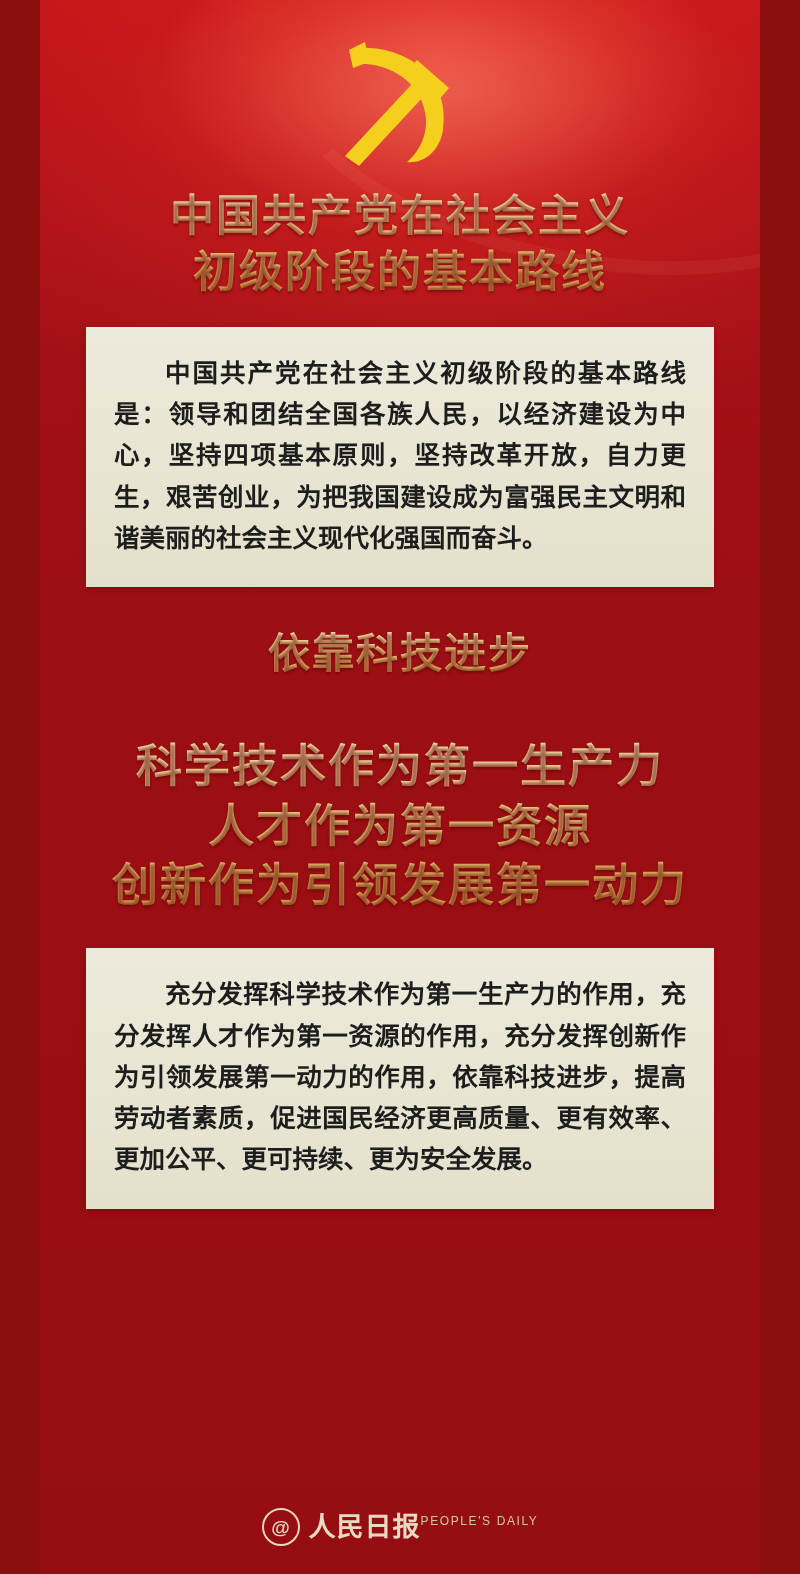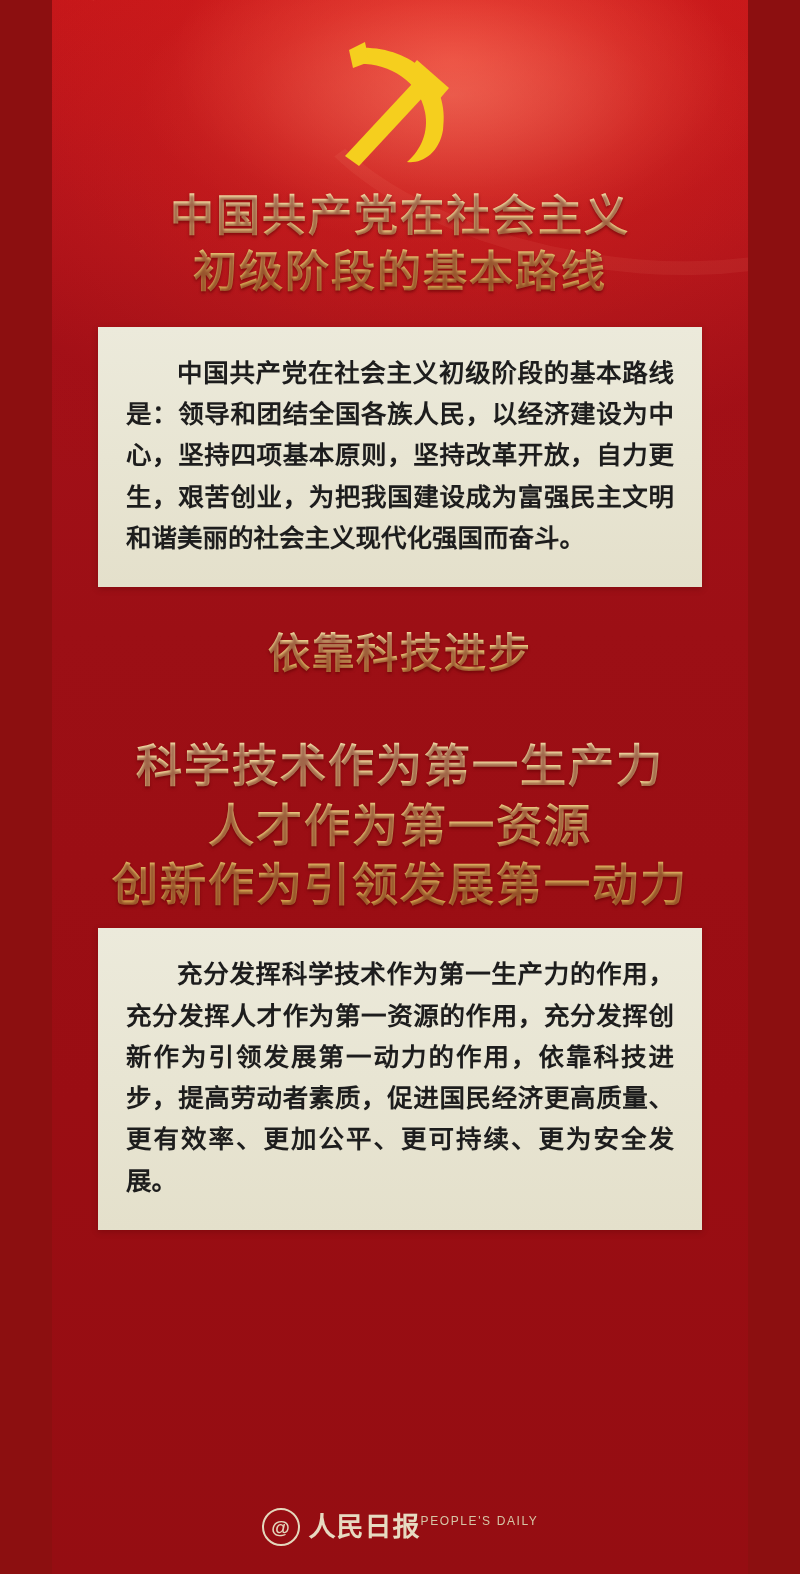--- a/index.html
+++ b/index.html
@@ -14,20 +14,21 @@
   .poster {
     position: relative;
     width: 696px;
     height: 1574px;
     margin: 0 auto;
     overflow: hidden;
     background:
       radial-gradient(ellipse 620px 380px at 400px 60px, rgba(255, 90, 70, 0.55) 0%, rgba(200, 25, 25, 0.25) 45%, rgba(150, 10, 12, 0) 72%),
       radial-gradient(ellipse 900px 520px at 400px 140px, rgba(230, 50, 40, 0.45) 0%, rgba(160, 12, 14, 0.1) 60%, rgba(140, 10, 12, 0) 80%),
       linear-gradient(180deg, #c8161a 0%, #b5121a 10%, #a41018 22%, #9c0f15 40%, #9a0d13 70%, #950d12 100%);
+    padding-left: 24px;
   }
   
   .swirl {
     position: absolute;
     border-radius: 50%;
     border-style: solid;
     border-color: rgba(255, 150, 120, 0.16);
     pointer-events: none;
   }
   .swirl.s1 { width: 900px; height: 420px; left: -60px; top: -150px; border-width: 26px; border-color: rgba(255,120,95,0.13) transparent transparent transparent; transform: rotate(-6deg); }
@@ -73,21 +74,21 @@
     font-size: 44px;
     margin: 0 40px 26px 40px;
   }
   .headline.h2 {
     font-size: 42px;
     margin: 40px 40px 22px 40px;
   }
   .headline.h3 {
     font-size: 46px;
     line-height: 1.30;
-    margin: 56px 24px 12px 24px;
+    margin: 56px 24px 32px 24px;
   }
 
   .panel {
     margin: 0 46px;
     background: #e7e3cf;
     background: linear-gradient(180deg, #eceadb 0%, #e4e0cb 100%);
     color: #1d1d1d;
     font-size: 25.5px;
     line-height: 1.62;
     padding: 26px 28px 28px 28px;

